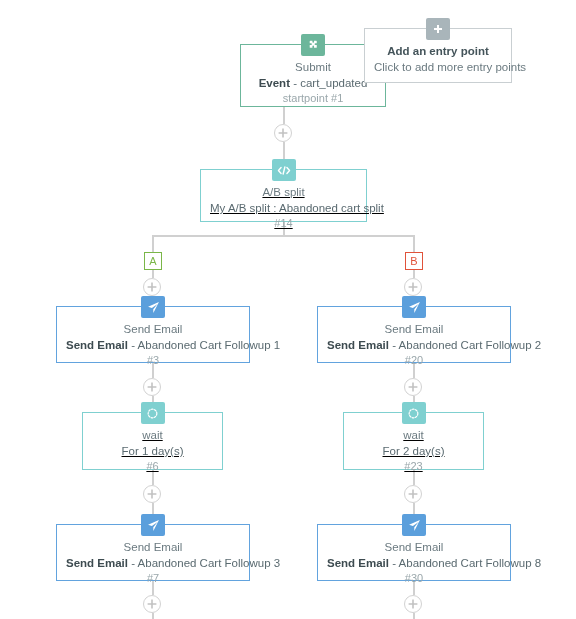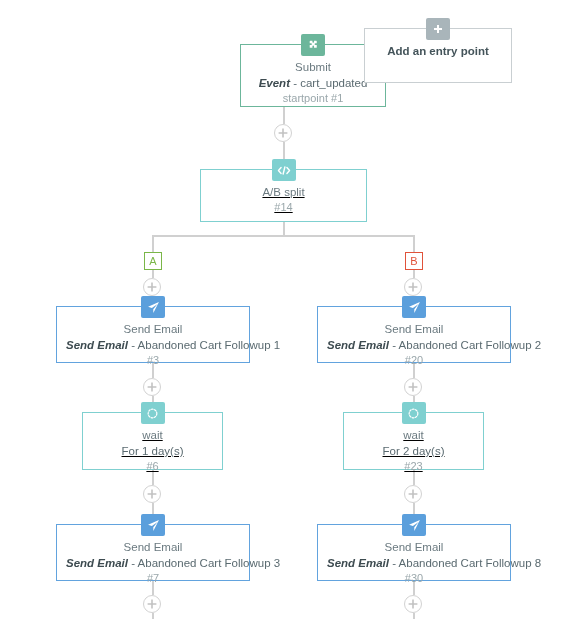--- a/index.html
+++ b/index.html
@@ -58,21 +58,21 @@
     color: #6b7a80;
     line-height: 16px;
     white-space: nowrap;
   }
   .node .n-sub {
     font-size: 11.5px;
     color: #5a6a70;
     line-height: 16px;
     white-space: nowrap;
   }
-  .node .n-sub b { color: #3d4b50; font-weight: bold; font-style: italic; }
+  .node .n-sub b { color: #3d4b50; font-weight: bold; }
   .node .n-id {
     font-size: 11px;
     color: #9aa7ab;
     line-height: 15px;
   }
 
   .node.green  { border-color: #6cb69b; }
   .node.teal   { border-color: #7fd0d0; text-decoration: underline; }
   .node.blue   { border-color: #62a3de; }
   .node.gray   { border-color: #c9cfd2; }
@@ -157,37 +157,39 @@
     <div class="n-id">startpoint #1</div>
   </div>
 
   <div class="node gray" style="left:364px; top:28px; width:148px; height:55px;">
     <div class="badge gray">
       <svg width="12" height="12" viewBox="0 0 24 24" fill="#ffffff">
         <path d="M10 4h4v6h6v4h-6v6h-4v-6H4v-4h6z"></path>
       </svg>
     </div>
     <div class="n-sub" style="font-weight:bold;color:#44545a;">Add an entry point</div>
+    <div class="n-title">Click to add more entry points</div>
   </div>
 
   <div class="plus-node" style="left:274px; top:124px;">
     <svg width="16" height="16" viewBox="0 0 16 16" fill="#c2c2c2">
       <path d="M7.2 3.6h1.6v3.6h3.6v1.6H8.8v3.6H7.2V8.8H3.6V7.2h3.6z"></path>
     </svg>
   </div>
 
   <div class="node teal" style="left:200px; top:169px; width:167px; height:53px;">
     <div class="badge teal">
       <svg width="14" height="11" viewBox="0 0 24 18" fill="none" stroke="#ffffff" stroke-width="2.4" stroke-linecap="round" stroke-linejoin="round">
         <path d="M7 4 2.5 9 7 14"></path>
         <path d="M17 4 21.5 9 17 14"></path>
         <path d="M13.5 3 10.5 15"></path>
       </svg>
     </div>
     <div class="n-title">A/B split</div>
+    <div class="n-sub">My A/B split : Abandoned cart split</div>
     <div class="n-id">#14</div>
   </div>
 
   <div class="branch-label a" style="left:144px; top:252px;">A</div>
   <div class="branch-label b" style="left:405px; top:252px;">B</div>
 
   <div class="plus-node" style="left:143px; top:278px;">
     <svg width="16" height="16" viewBox="0 0 16 16" fill="#c2c2c2">
       <path d="M7.2 3.6h1.6v3.6h3.6v1.6H8.8v3.6H7.2V8.8H3.6V7.2h3.6z"></path>
     </svg>

